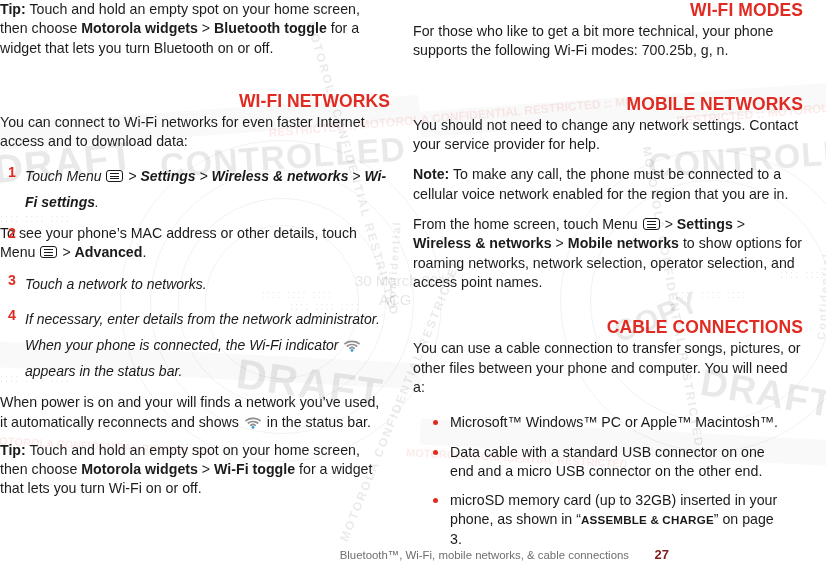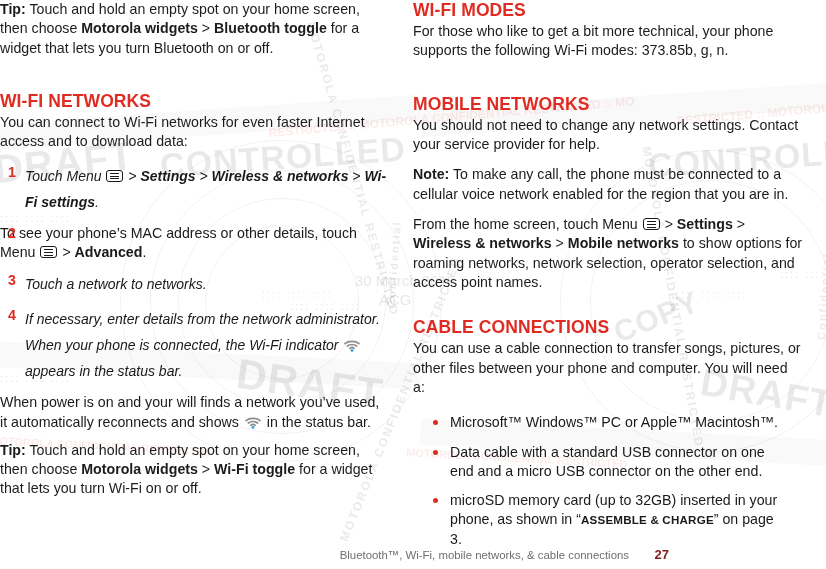--- a/index.html
+++ b/index.html
@@ -85,20 +85,21 @@
   
   h2.section {
     font-family: "Liberation Sans", sans-serif;
     color: #E02B22;
     font-size: 17.5px;
     font-weight: bold;
     letter-spacing: 0.1px;
     margin: 0 0 2px 0;
     text-transform: uppercase;
     line-height: 1.15;
+    text-align: right;
   }
   p.body {
     font-size: 14.2px;
     line-height: 19.3px;
     margin: 0 0 11px 0;
     color: #1c1c1c;
   }
   p.tight { margin-bottom: 7px; }
   b, .b { font-weight: bold; }
   .spacer-lg { height: 22px; }
@@ -320,21 +321,21 @@
 
     <p class="body">
       <b>Tip:</b><span> Touch and hold an empty spot on your home screen, then choose </span><b>Motorola widgets</b><span> &gt; </span><b>Wi-Fi toggle</b><span> for a widget that lets you turn Wi-Fi on or off.</span>
     </p>
 
   </div>
 
   <div class="col col-right">
 
     <h2 class="section">WI-FI MODES</h2>
-    <p class="body">For those who like to get a bit more technical, your phone supports the following Wi-Fi modes: 373.85b, g, n.</p>
+    <p class="body">For those who like to get a bit more technical, your phone supports the following Wi-Fi modes: 700.25b, g, n.</p>
 
     <div class="spacer-lg"></div>
 
     <h2 class="section">MOBILE NETWORKS</h2>
     <p class="body">You should not need to change any network settings. Contact your service provider for help.</p>
 
     <p class="body"><b>Note:</b><span> To make any call, the phone must be connected to a cellular voice network enabled for the region that you are in.</span></p>
 
     <p class="body"><span>From the home screen, touch Menu </span><span class="menu-icon"><i></i><i></i><i></i></span><span> &gt; </span><b>Settings</b><span> &gt; </span><b>Wireless &amp; networks</b><span> &gt; </span><b>Mobile networks</b><span> to show options for roaming networks, network selection, operator selection, and access point names.</span></p>
 

